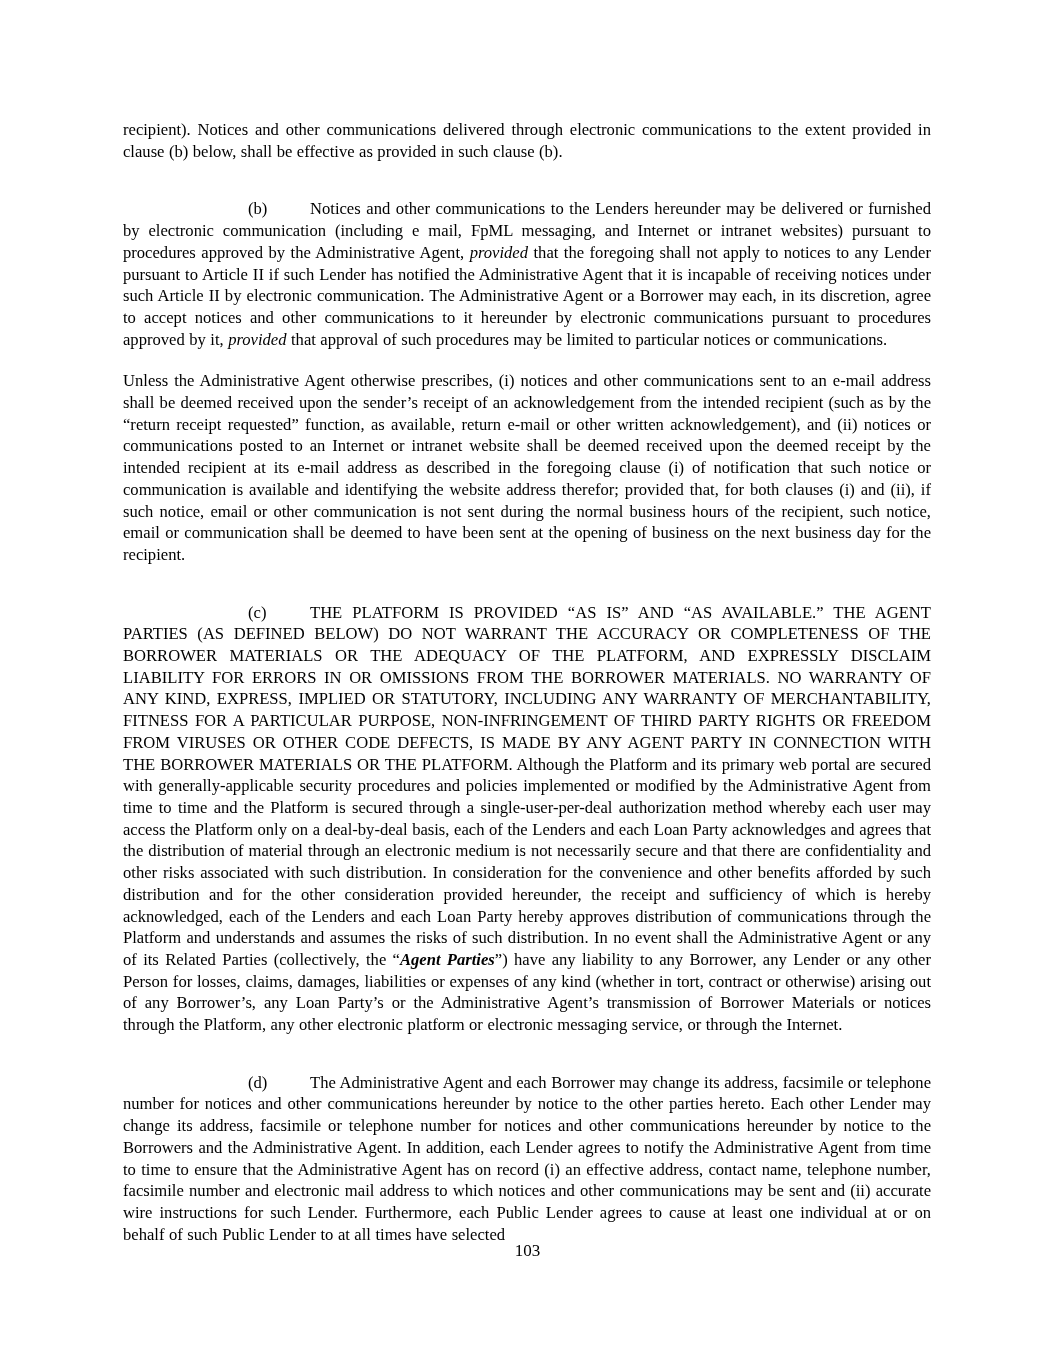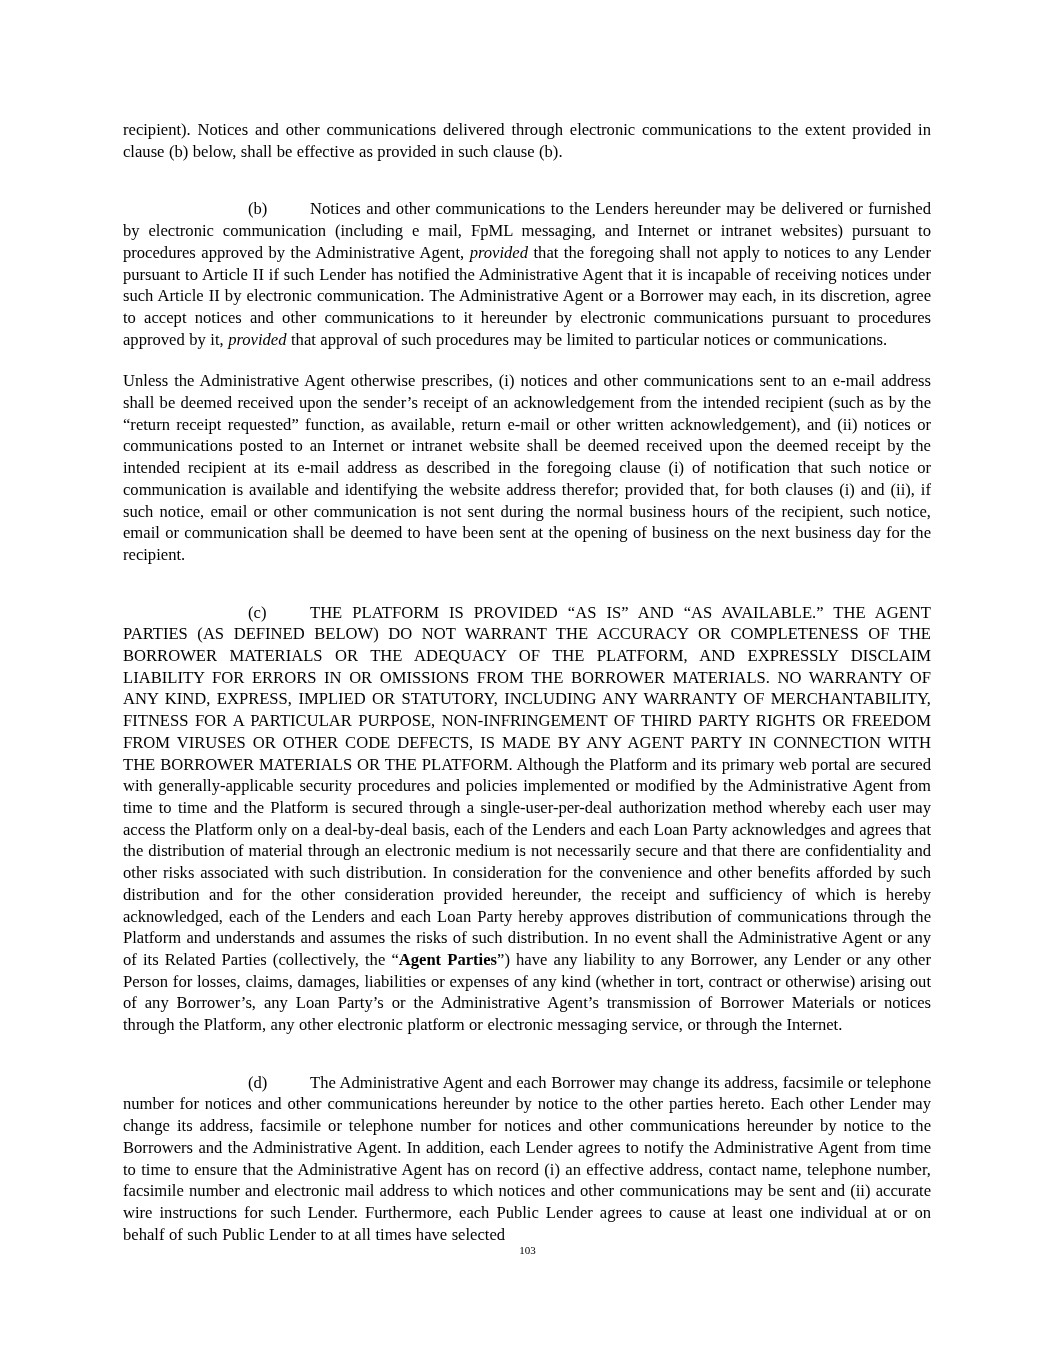--- a/index.html
+++ b/index.html
@@ -31,29 +31,30 @@
   }
   .clause-label {
     display: inline-block;
     width: 62px;
     text-indent: 0;
   }
   .italic {
     font-style: italic;
   }
   .bold-italic {
+    font-style: italic;
     font-weight: bold;
   }
   .footer {
     position: absolute;
     left: 0;
     top: 1240px;
     width: 100%;
     text-align: center;
-    font-size: 11px;
+    font-size: 17px;
     line-height: 21.7px;
   }
 </style>
 </head>
 <body>
 
 <div class="page">
 
   <p class="para"><span>recipient).  Notices and other communications delivered through electronic communications to the extent provided in clause (b) below, shall be effective as provided in such clause (b).</span></p>
 

